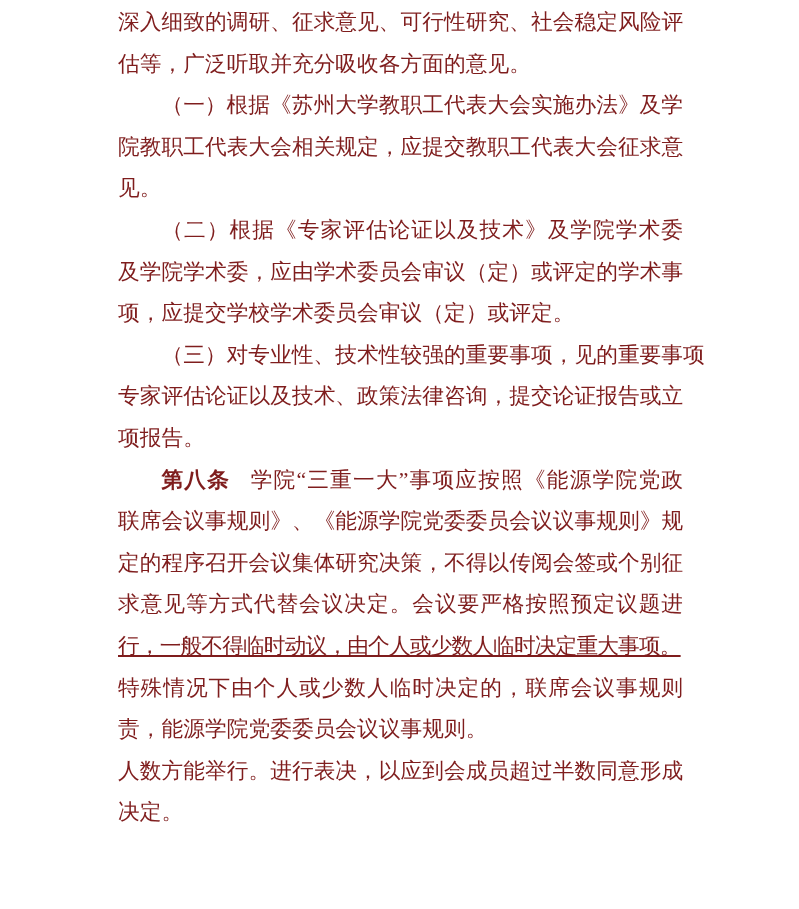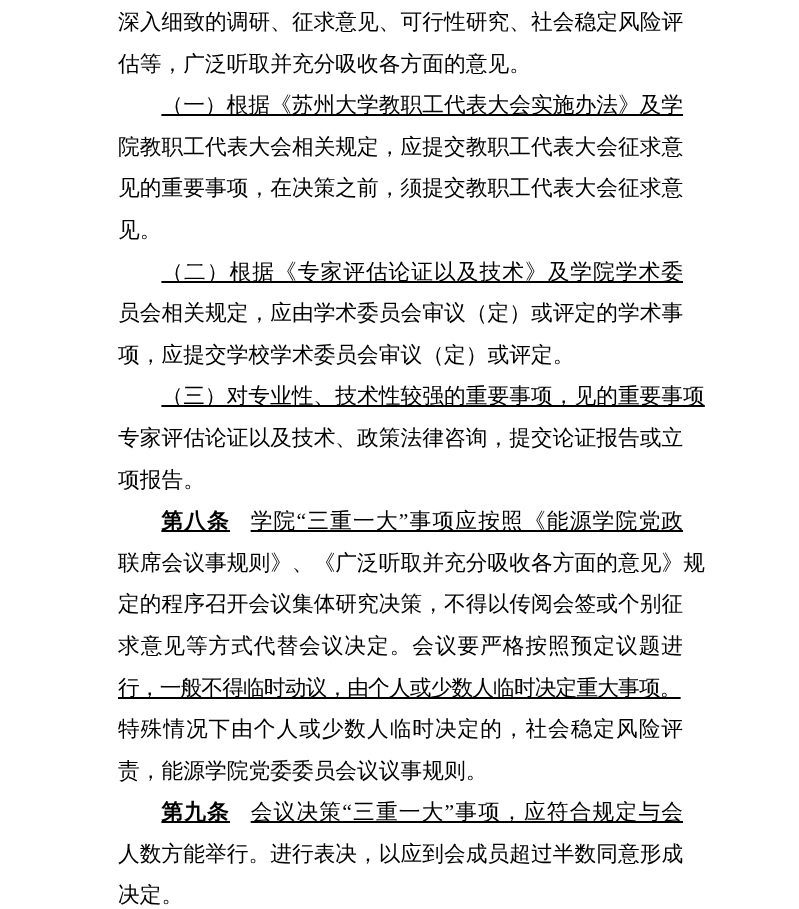--- a/index.html
+++ b/index.html
@@ -25,32 +25,31 @@
     position: absolute;
     left: 118px;
     top: 2px;
     width: 565px;
   }
   .line {
     font-family: "Liberation Serif", "DejaVu Serif", serif;
     font-size: 21.7px;
     line-height: 41.6px;
     height: 41.6px;
-    color: #000000;
+    color: #7f1d1d;
     white-space: nowrap;
     text-align: justify;
     text-align-last: justify;
     letter-spacing: 0.05px;
   }
   .line.short {
     text-align-last: left;
   }
   .line.indent {
     text-indent: 2em;
-    text-decoration: underline;
   }
   .line.tight {
     letter-spacing: -0.85px;
     text-align-last: left;
     text-decoration: underline;
   }
   .term {
     font-weight: bold;
     margin-right: 0.95em;
   }
@@ -59,41 +58,37 @@
 <body>
 
 <div class="page">
   <div class="text-block">
 
     <div class="line">深入细致的调研、征求意见、可行性研究、社会稳定风险评</div>
     <div class="line short">估等，广泛听取并充分吸收各方面的意见。</div>
 
     <div class="line indent">（一）根据《苏州大学教职工代表大会实施办法》及学</div>
     <div class="line">院教职工代表大会相关规定，应提交教职工代表大会征求意</div>
-    <div class="line">见的重要事项，在决策之前，须提交教职工代表大会征求意</div>
     <div class="line short">见。</div>
 
     <div class="line indent">（二）根据《专家评估论证以及技术》及学院学术委</div>
-    <div class="line">员会相关规定，应由学术委员会审议（定）或评定的学术事</div>
+    <div class="line">及学院学术委，应由学术委员会审议（定）或评定的学术事</div>
     <div class="line short">项，应提交学校学术委员会审议（定）或评定。</div>
 
     <div class="line indent">（三）对专业性、技术性较强的重要事项，见的重要事项</div>
     <div class="line">专家评估论证以及技术、政策法律咨询，提交论证报告或立</div>
     <div class="line short">项报告。</div>
 
     <div class="line indent">
       <span class="term">第八条</span><span>学院“三重一大”事项应按照《能源学院党政</span>
     </div>
-    <div class="line">联席会议事规则》、《广泛听取并充分吸收各方面的意见》规</div>
+    <div class="line">联席会议事规则》、《能源学院党委委员会议议事规则》规</div>
     <div class="line">定的程序召开会议集体研究决策，不得以传阅会签或个别征</div>
     <div class="line">求意见等方式代替会议决定。会议要严格按照预定议题进</div>
     <div class="line tight">行，一般不得临时动议，由个人或少数人临时决定重大事项。</div>
-    <div class="line">特殊情况下由个人或少数人临时决定的，社会稳定风险评</div>
+    <div class="line">特殊情况下由个人或少数人临时决定的，联席会议事规则</div>
     <div class="line short">责，能源学院党委委员会议议事规则。</div>
 
-    <div class="line indent">
-      <span class="term">第九条</span><span>会议决策“三重一大”事项，应符合规定与会</span>
-    </div>
     <div class="line">人数方能举行。进行表决，以应到会成员超过半数同意形成</div>
     <div class="line short">决定。</div>
 
   </div>
 </div>
 
 </body></html>

